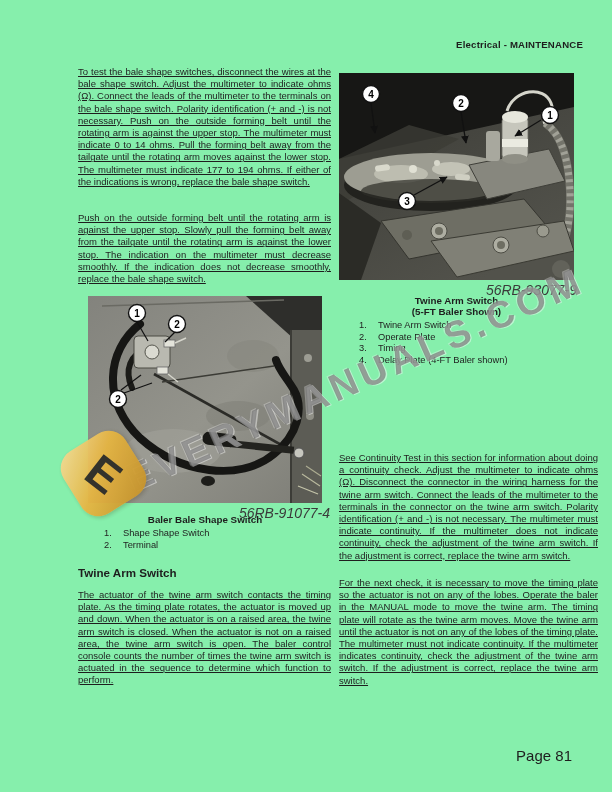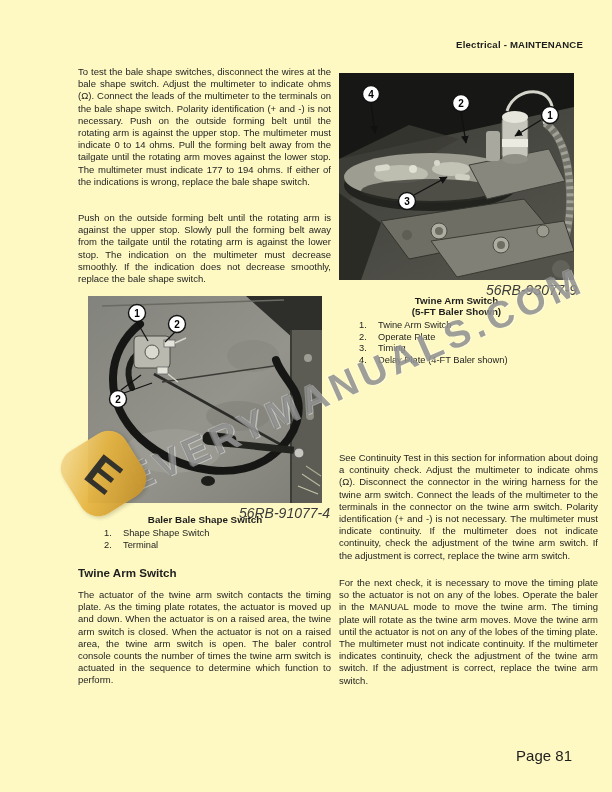--- a/index.html
+++ b/index.html
@@ -1,23 +1,23 @@
 <!DOCTYPE html>
 <html><head>
 <meta charset="utf-8">
 <style>
   html,body{margin:0;padding:0;background:#e9e9e9;}
   .page{
-    position:relative;width:612px;height:792px;background:#fef9c3;
+    position:relative;width:612px;height:792px;background:#86efac;
     font-family:"Liberation Sans",sans-serif;color:#1e1e1e;overflow:hidden;
     margin:0 auto;box-shadow:0 0 6px rgba(0,0,0,.25);
   }
   .abs{position:absolute;}
   .hdr{font-weight:bold;font-size:9.6px;letter-spacing:.2px;}
-  .body-text{font-size:9.5px;line-height:12.2px;text-align:justify;}
+  .body-text{font-size:9.5px;line-height:12.2px;text-align:justify;text-decoration:underline;}
   .fig-code{font-size:14px;font-style:italic;color:#3a3a3a;text-align:right;}
   .cap-title{font-weight:bold;font-size:9.8px;text-align:center;line-height:11.5px;}
   .cap-sub{font-weight:bold;font-size:9.8px;text-align:center;line-height:11.5px;}
   .fig-list{font-size:9.3px;line-height:11.6px;display:grid;grid-template-columns:15px auto;column-gap:4px;}
   .fig-list span{display:block;}
   .sec-heading{font-weight:bold;font-size:11.6px;}
   .pagenum{font-size:15px;}
   .photo{display:block;}
   
   .wm-text{

